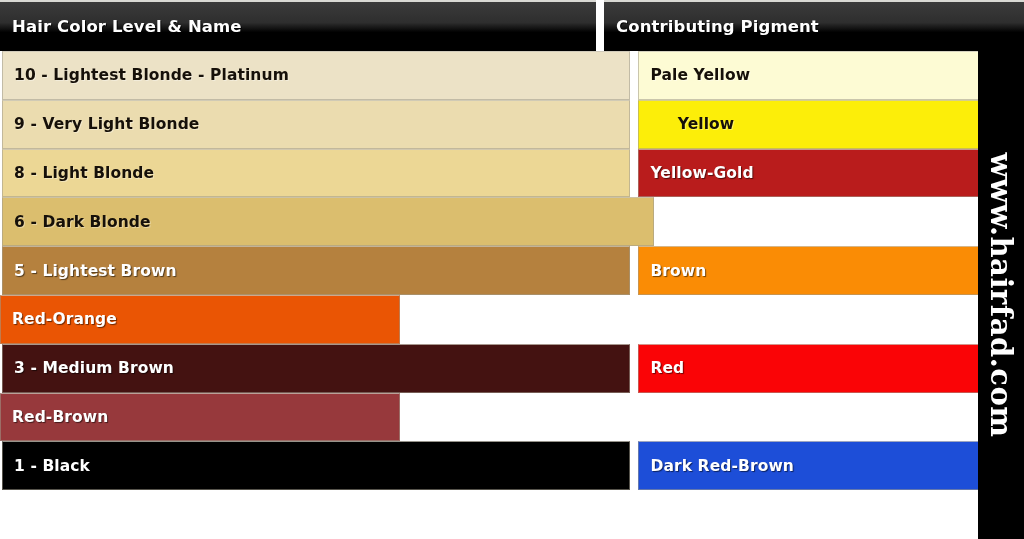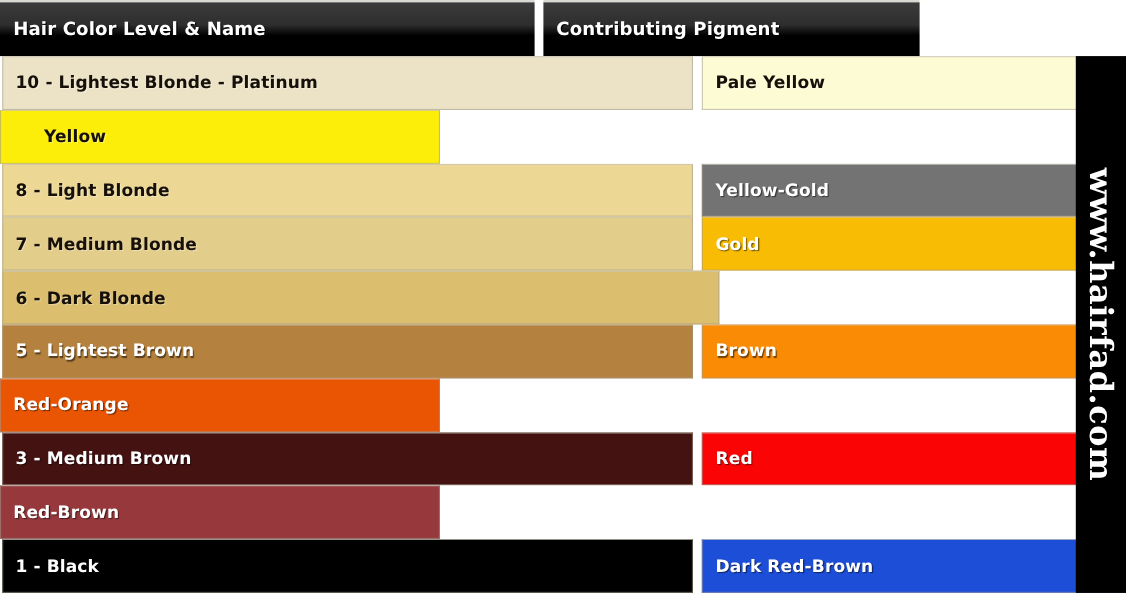--- a/index.html
+++ b/index.html
@@ -19,21 +19,21 @@
     height: 539px;
     background: #ffffff;
     box-sizing: border-box;
   }
 
   
   .header-row {
     position: absolute;
     left: 0;
     top: 0;
-    width: 836px;
+    width: 1024px;
     height: 51px;
     display: flex;
   }
   .header-cell {
     position: relative;
     height: 51px;
     background: linear-gradient(to bottom, #3b3b3b 0%, #2e2e2e 42%, #000000 62%, #000000 100%);
     border-top: 2px solid #d9d9d4;
     box-sizing: border-box;
     display: flex;
@@ -138,38 +138,33 @@
   <div class="body-grid" id="body-grid">
       <div class="row">
         <div class="cell level" style="background: rgb(236, 226, 198);">
           <span class="cell-text dark-text">10 - Lightest Blonde - Platinum</span>
         </div>
         <div class="cell pigment" style="background: rgb(253, 251, 212);">
           <span class="cell-text dark-text">Pale Yellow</span>
         </div>
       </div>
       <div class="row">
+        <div class="cell level" style="background: rgb(235, 220, 175);">
+          <span class="cell-text dark-text">9 - Very Light Blonde</span>
+        </div>
         <div class="cell pigment" style="background: rgb(252, 238, 9); padding-left: 28px;">
           <span class="cell-text dark-text">Yellow</span>
         </div>
       </div>
       <div class="row">
         <div class="cell level" style="background: rgb(236, 215, 149); align-items: center;">
           <span class="cell-text dark-text">8 - Light Blonde</span>
         </div>
-        <div class="cell pigment" style="background: #737373;">
+        <div class="cell pigment" style="background: #b91c1c;">
           <span class="cell-text light-text">Yellow-Gold</span>
-        </div>
-      </div>
-      <div class="row">
-        <div class="cell level" style="background: rgb(227, 205, 138);">
-          <span class="cell-text dark-text">7 - Medium Blonde</span>
-        </div>
-        <div class="cell pigment" style="background: rgb(249, 188, 4);">
-          <span class="cell-text light-text">Gold</span>
         </div>
       </div>
       <div class="row">
         <div class="cell level" style="background: rgb(219, 190, 110);">
           <span class="cell-text dark-text">6 - Dark Blonde</span>
         </div>
       </div>
       <div class="row">
         <div class="cell level" style="background: rgb(181, 129, 62);">
           <span class="cell-text light-text">5 - Lightest Brown</span>

